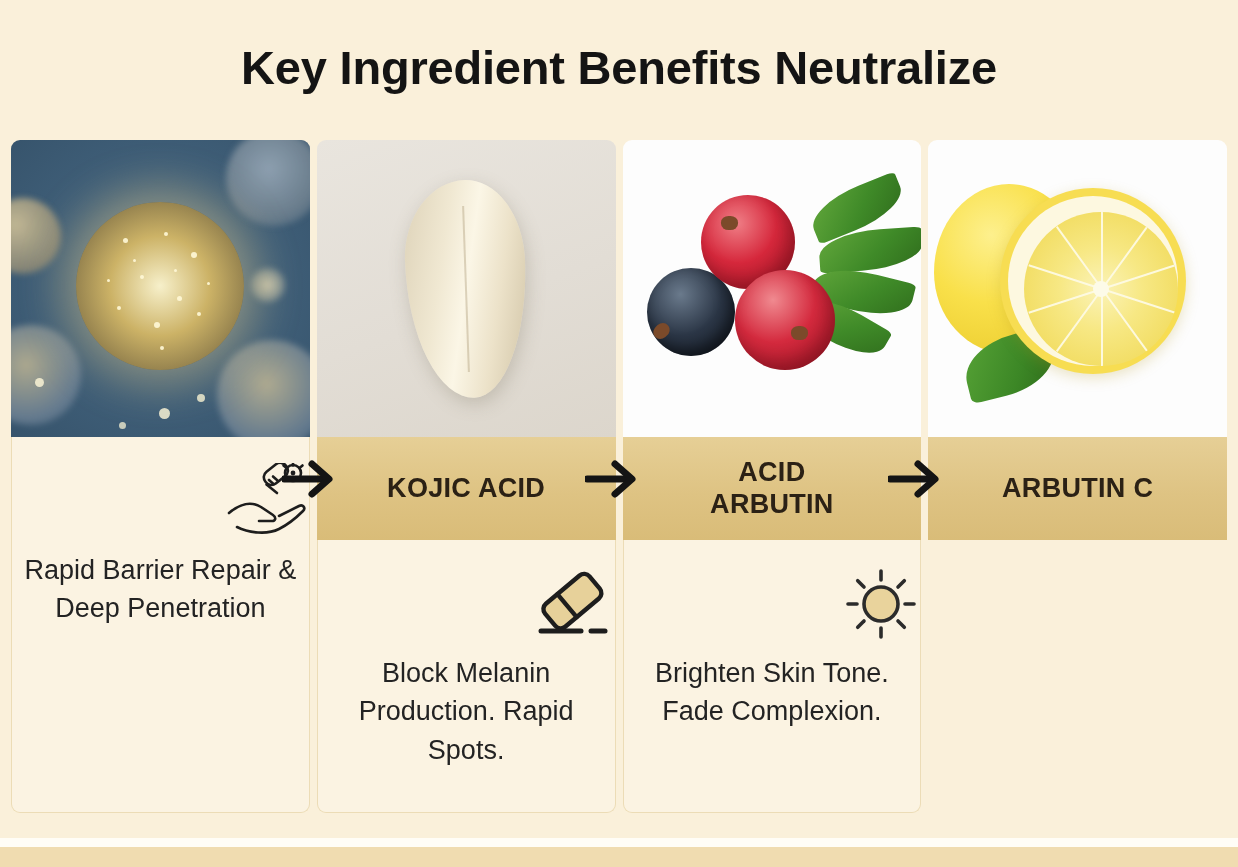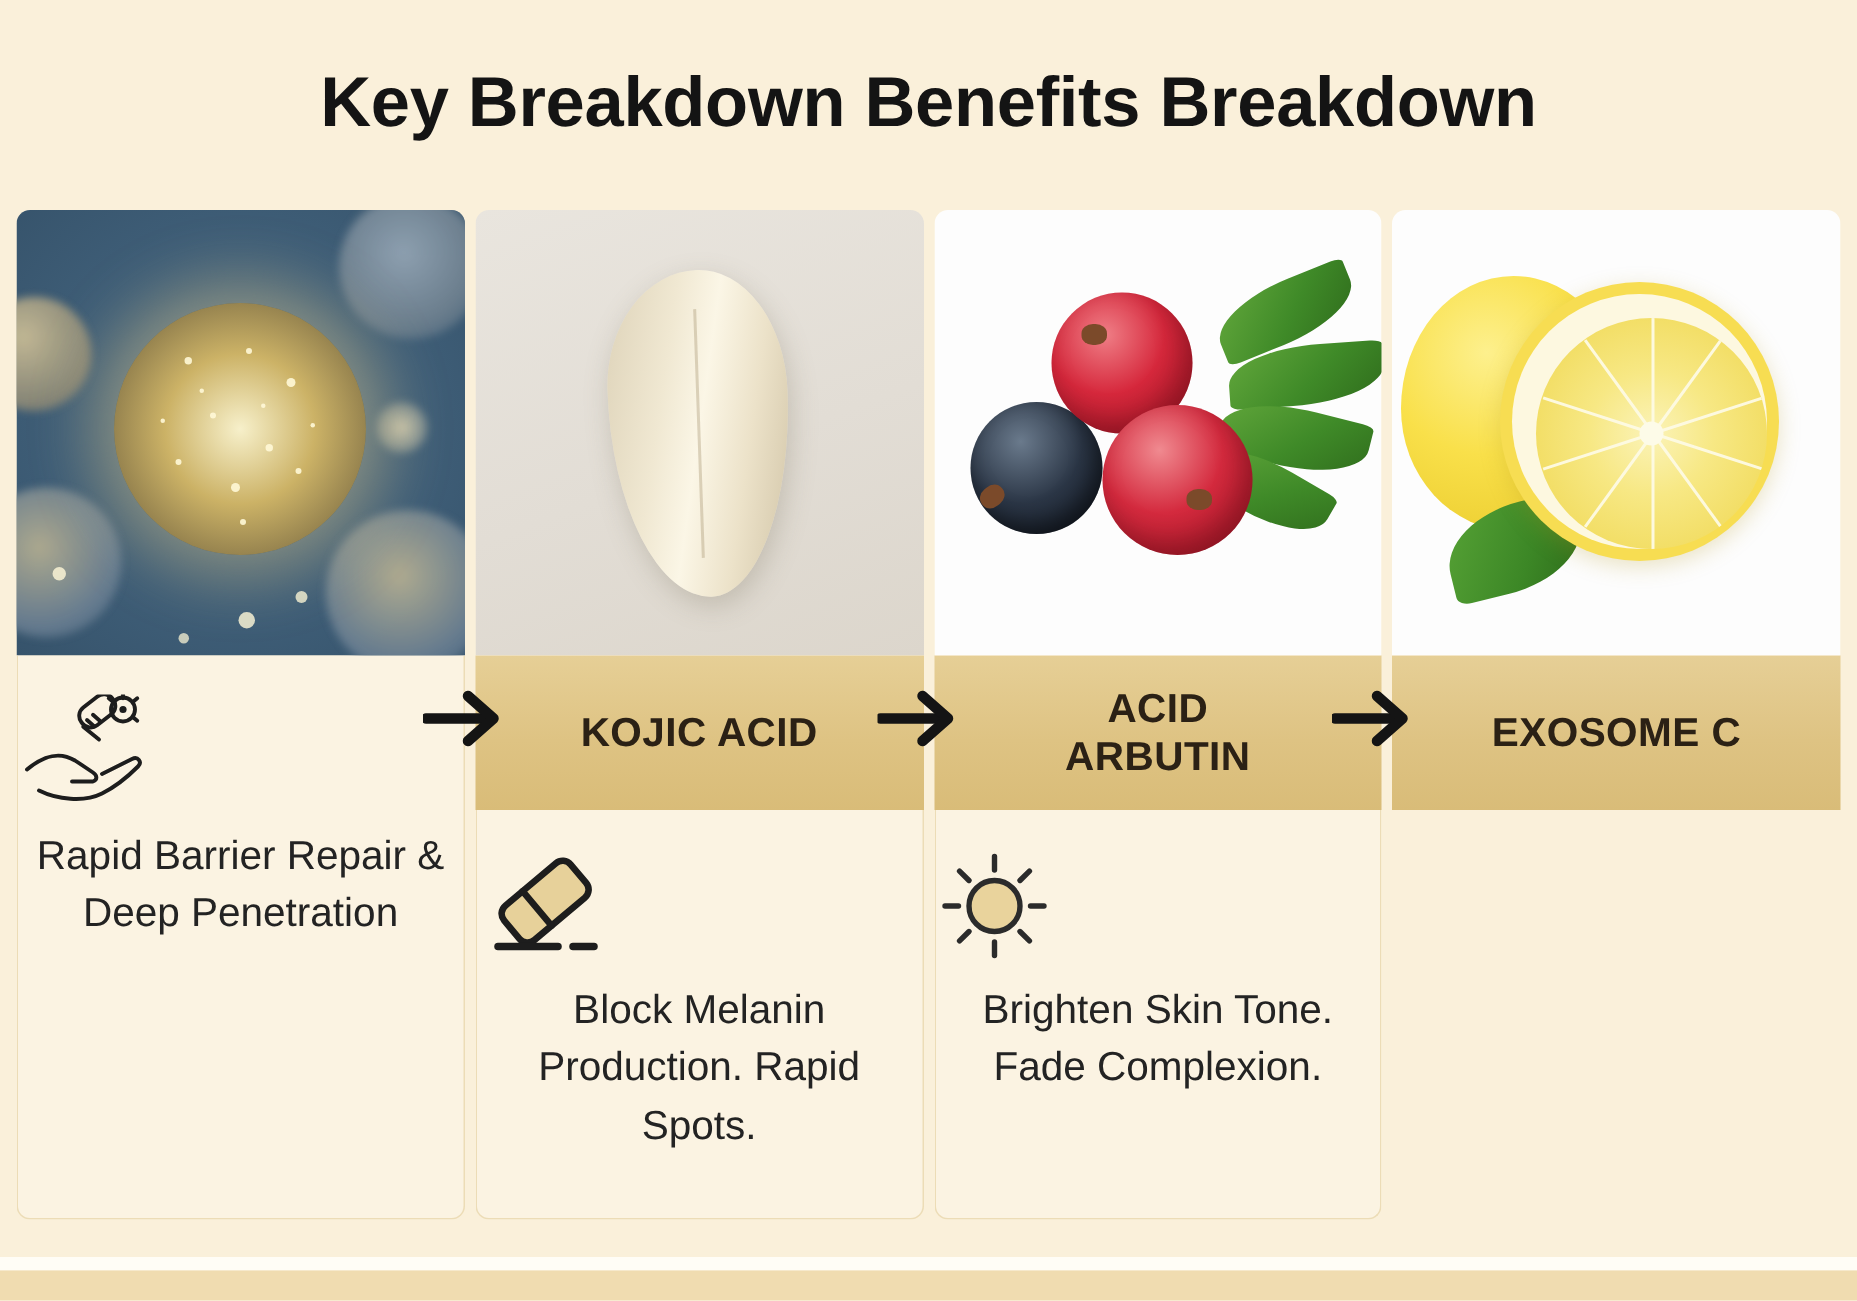--- a/index.html
+++ b/index.html
@@ -77,21 +77,21 @@
 
   
   .card-desc {
     flex: 1 1 auto;
     background: #fbf3e2;
     border: 1px solid #ecdcb6;
     border-top: none;
     border-radius: 0 0 9px 9px;
     display: flex;
     flex-direction: column;
-    align-items: flex-start;
+    align-items: flex-end;
     padding-top: 24px;
   }
 
   .card-icon {
     height: 80px;
     display: flex;
     align-items: center;
     justify-content: center;
   }
 
@@ -288,21 +288,21 @@
     left: 36px; top: 196px;
     width: 92px; height: 58px;
     background: linear-gradient(120deg, #57a336 0%, #3c8726 60%, #2d6a1a 100%);
     border-radius: 62% 10% 62% 10%;
     transform: rotate(-14deg);
   }
 </style>
 </head>
 <body>
 
-<div class="page-title">Key Breakdown Benefits Breakdown</div>
+<div class="page-title">Key Ingredient Benefits Neutralize</div>
 
 <div class="cards">
 
   <div class="card">
     <div class="card-image">
       <div class="img-exosome">
         <div class="bokeh" style="left:-26px;top:58px;width:76px;height:76px;background:radial-gradient(circle at 40% 35%,#d9c89a,#8f8a76 70%,rgba(90,110,130,0.1));opacity:.85;"></div>
         <div class="bokeh" style="left:215px;top:-10px;width:96px;height:96px;background:radial-gradient(circle at 45% 40%,#a9b7c4,#7b8a96 60%,rgba(70,100,125,0.2));opacity:.75;"></div>
         <div class="bokeh" style="left:-30px;top:185px;width:100px;height:100px;background:radial-gradient(circle at 45% 40%,#c9bc95,#6f8396 65%,rgba(60,95,120,0.15));opacity:.8;"></div>
         <div class="bokeh" style="left:206px;top:200px;width:110px;height:110px;background:radial-gradient(circle at 45% 40%,#cbbe97,#6d8296 65%,rgba(60,95,120,0.15));opacity:.8;"></div>
@@ -425,21 +425,21 @@
               <div class="seg" style="transform:rotate(216deg);"></div>
               <div class="seg" style="transform:rotate(252deg);"></div>
               <div class="seg" style="transform:rotate(288deg);"></div>
               <div class="seg" style="transform:rotate(324deg);"></div>
               <div class="lemon-center"></div>
             </div>
           </div>
         </div>
       </div>
     </div>
-    <div class="card-label">EXOSOME C</div>
+    <div class="card-label">ARBUTIN C</div>
   </div>
 </div>
 
 <div class="arrow arrow-1">
   <svg width="58" height="58" viewBox="0 0 58 58" fill="none" stroke="#141414" stroke-width="7" stroke-linecap="round" stroke-linejoin="round">
     <line x1="2" y1="29" x2="44" y2="29"></line>
     <polyline points="30,14 47,29 30,44"></polyline>
   </svg>
 </div>
 <div class="arrow arrow-2">

